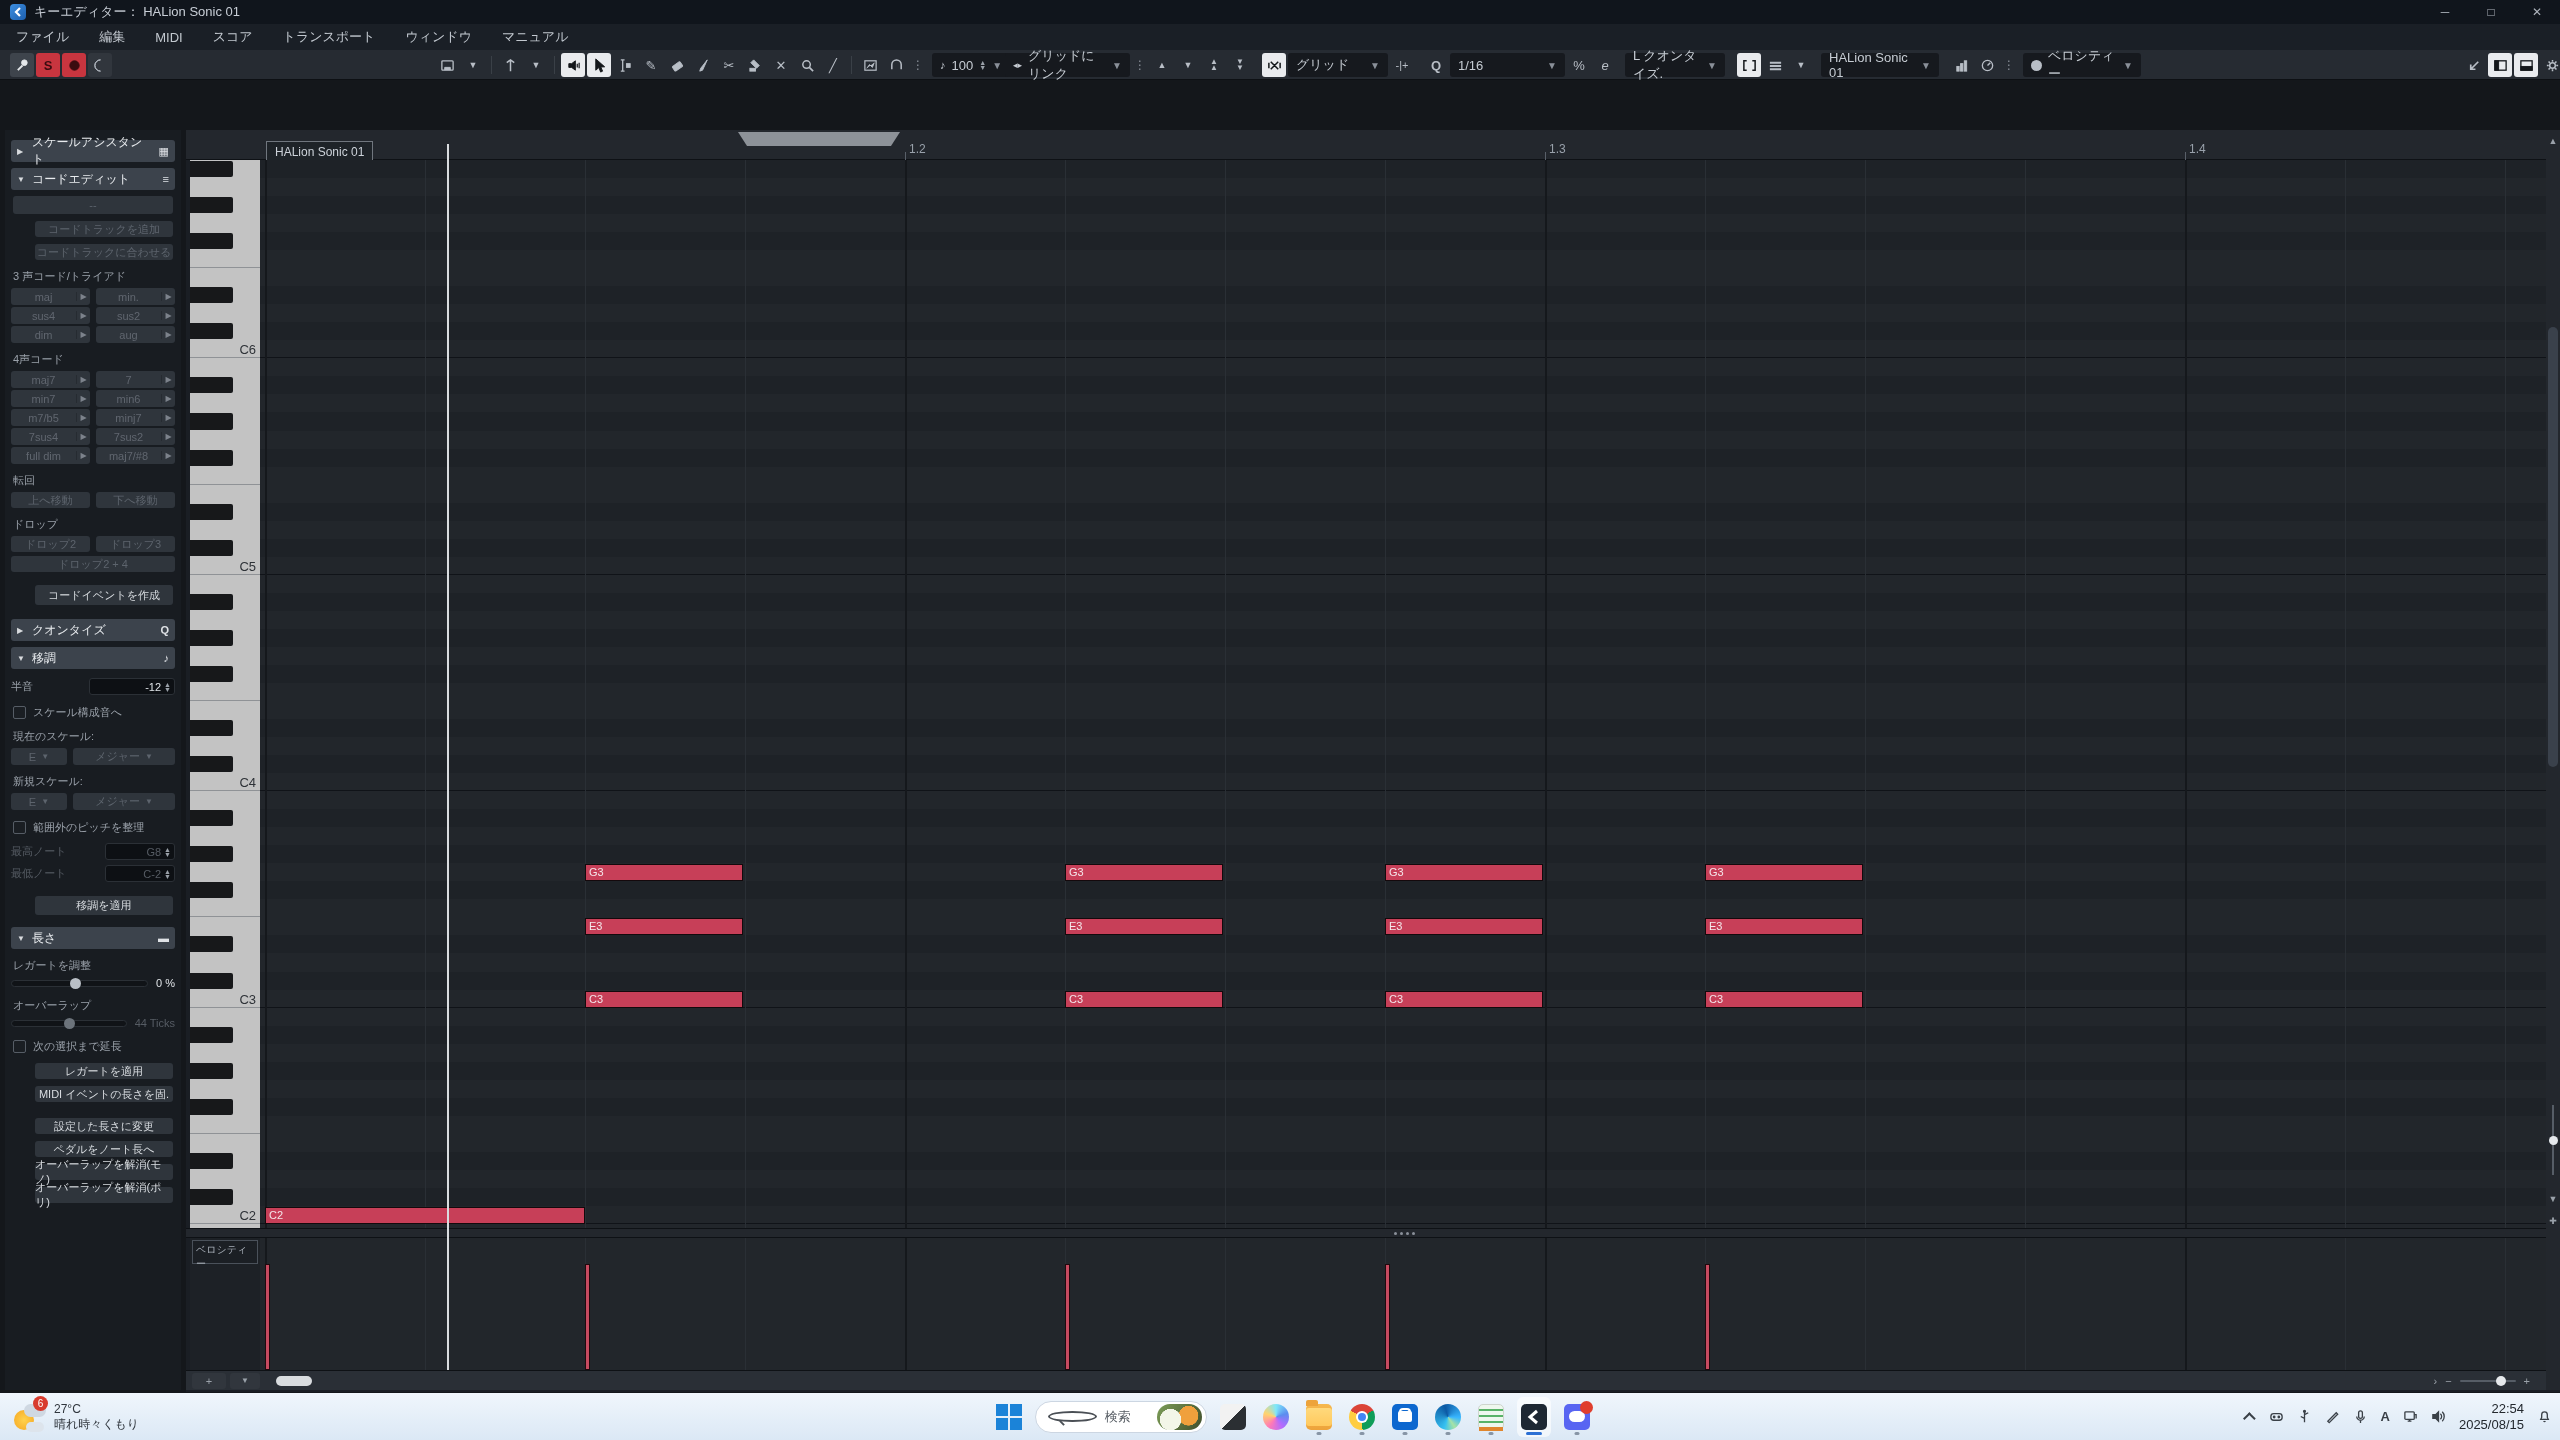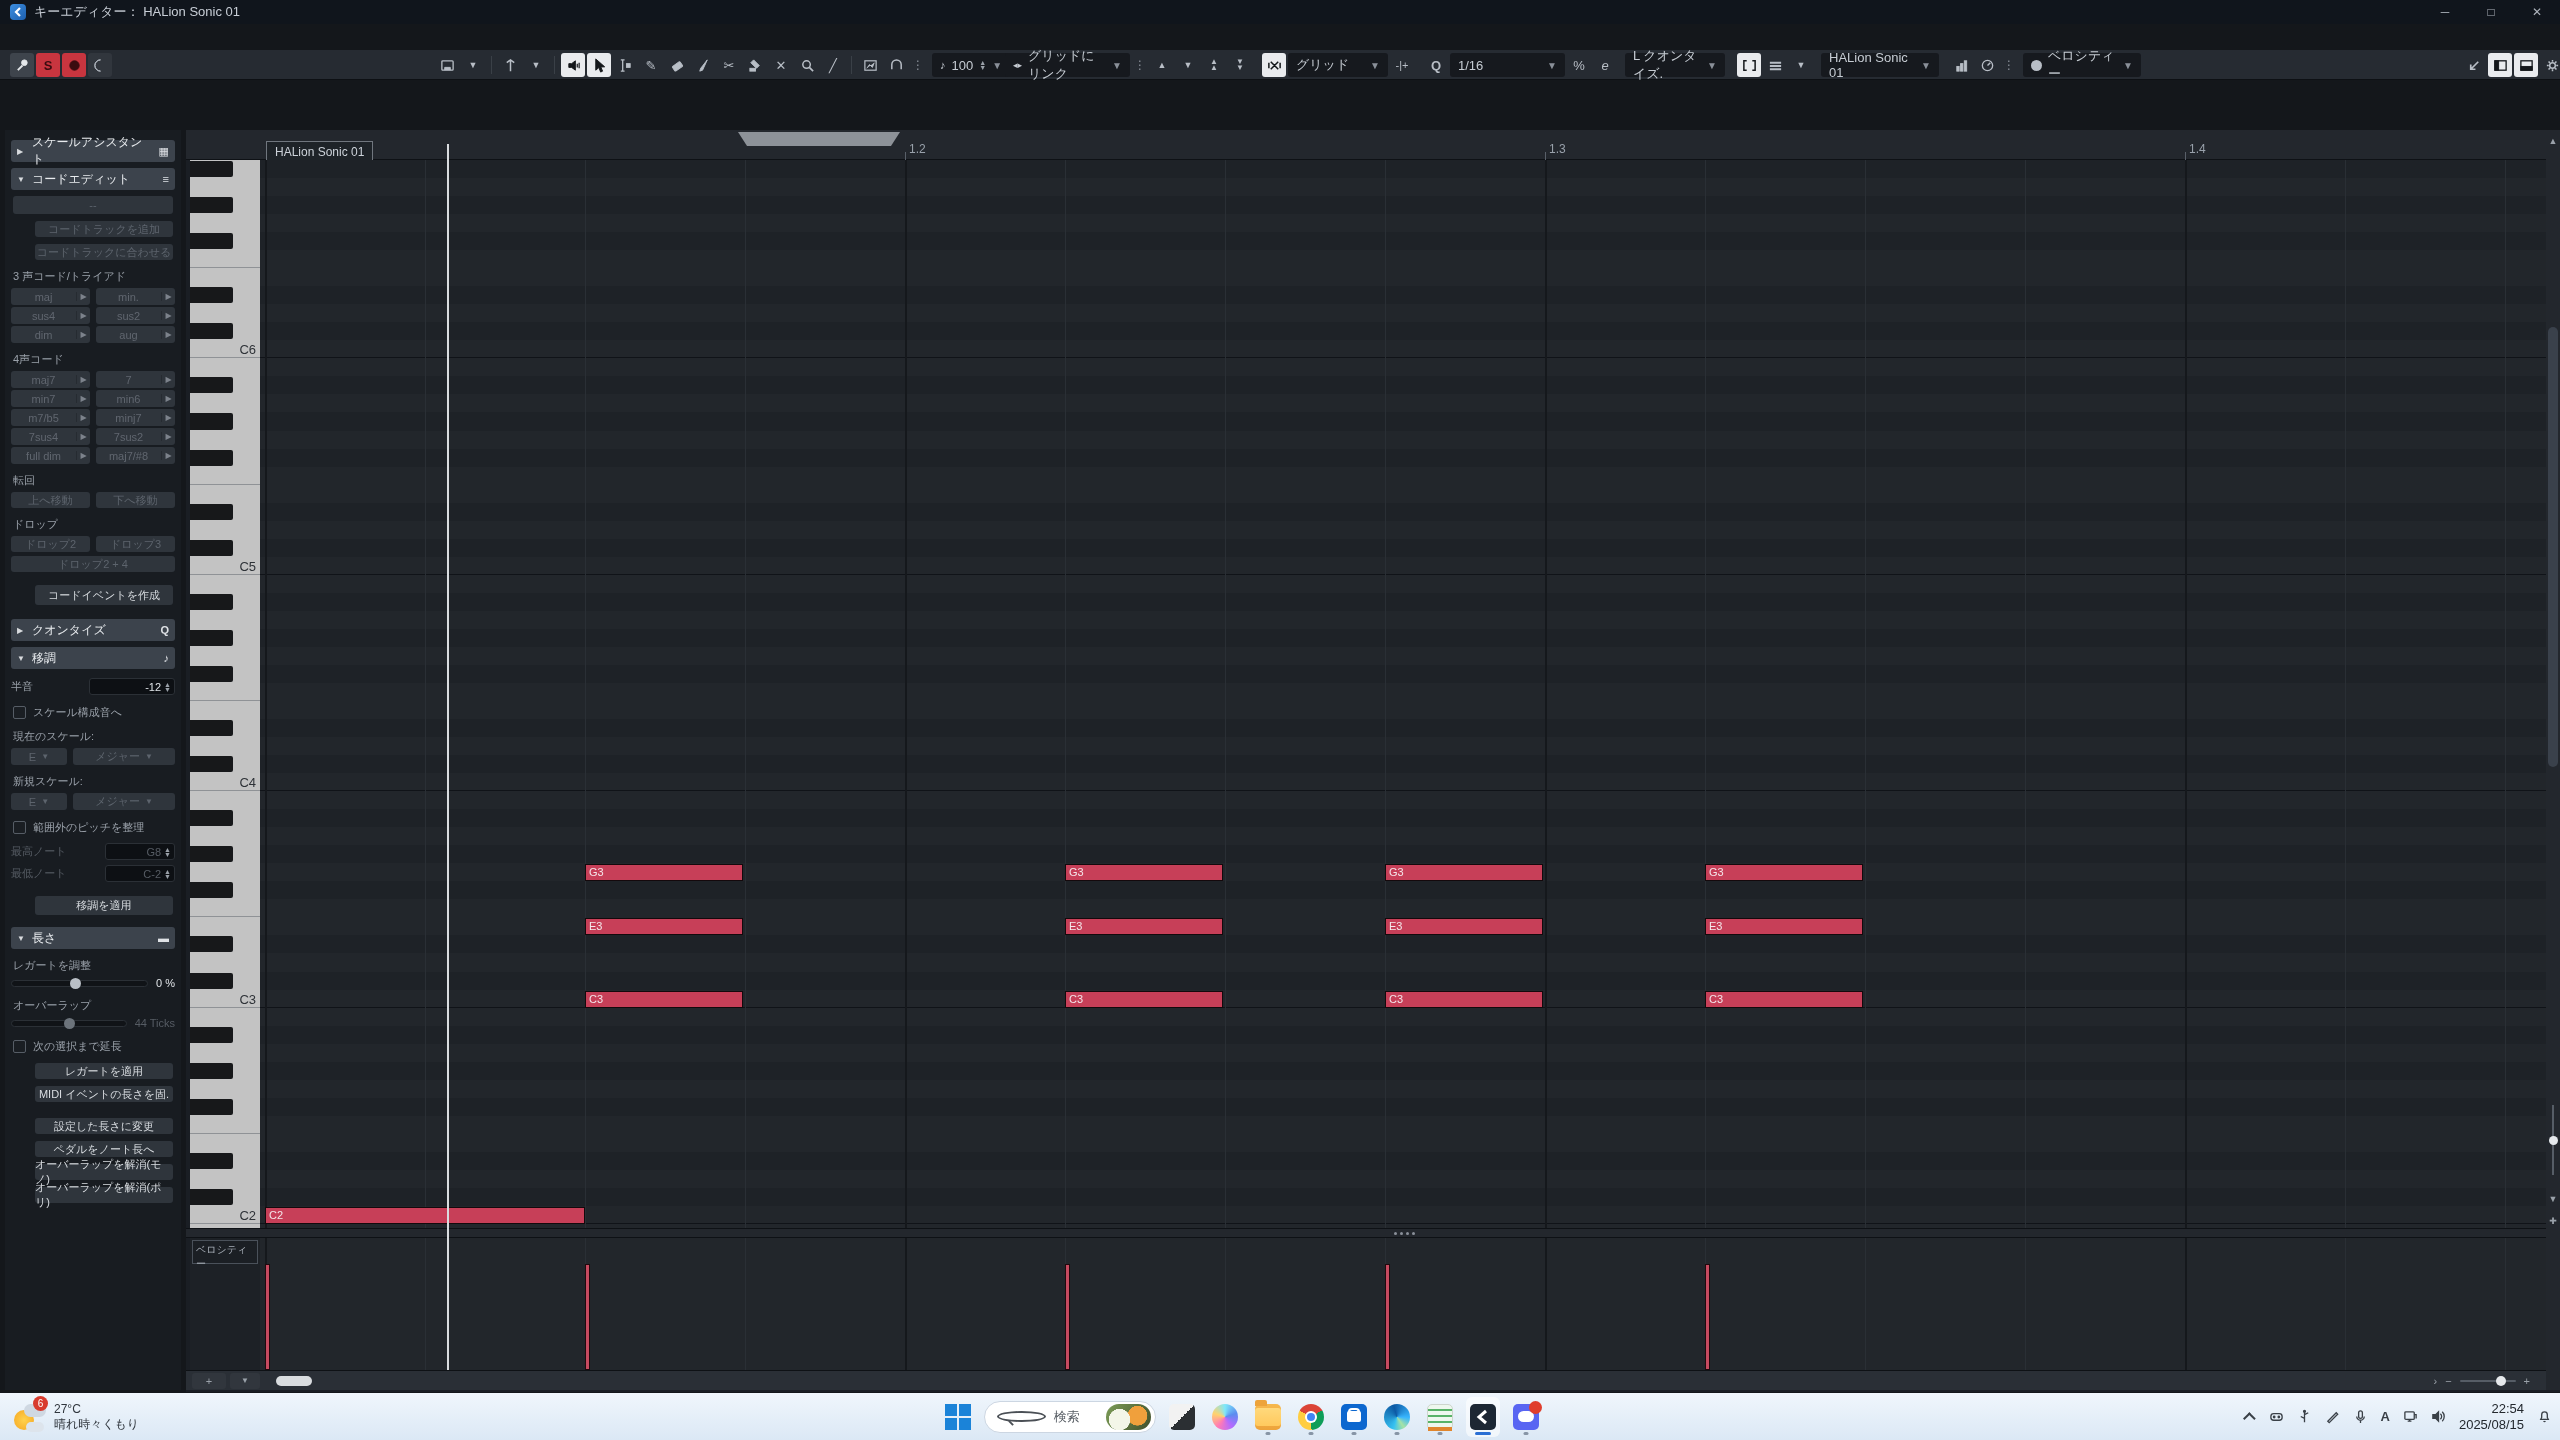--- a/index.html
+++ b/index.html
@@ -137,21 +137,21 @@
     background:linear-gradient(#f0f6fc,#dbe8f5); display:flex; align-items:center; }
   .weather { display:flex; align-items:center; gap:8px; margin-left:12px; }
   .wicon { position:relative; width:34px; height:34px; }
   .sun { position:absolute; left:2px; top:10px; width:20px; height:20px; border-radius:50%;
     background:radial-gradient(#ffd24d,#f5a623); }
   .cloud { position:absolute; right:0; top:4px; width:22px; height:13px; border-radius:8px; background:#cfd8e2; }
   .cloud2 { position:absolute; right:2px; bottom:2px; width:18px; height:10px; border-radius:7px; background:#dde4ec; }
   .wbadge { position:absolute; right:-2px; top:-4px; width:15px; height:15px; border-radius:50%;
     background:#d83b2e; color:#fff; font-size:10px; display:flex; align-items:center; justify-content:center; }
   .wtxt { display:flex; flex-direction:column; color:#30363d; font-size:12px; line-height:15px; }
-  .centerapps { position:absolute; left:941px; top:0; height:47px; display:flex; align-items:center; gap:9px; }
+  .centerapps { position:absolute; left:992px; top:0; height:47px; display:flex; align-items:center; gap:9px; }
   .startlogo { width:26px; height:26px; display:grid; grid-template-columns:12px 12px; grid-gap:2px; padding:0; }
   .startlogo i { width:12px; height:12px; background:#1b83d8; }
   .searchpill { width:172px; height:32px; background:#fff; border:1px solid #ccd6e2; border-radius:16px;
     display:flex; align-items:center; gap:8px; padding:0 4px 0 12px; }
   .mag { width:11px; height:11px; border:2px solid #4a4f55; border-radius:50%; position:relative; }
   .mag::after { content:""; position:absolute; left:9px; top:9px; width:6px; height:2px; background:#4a4f55; transform:rotate(45deg); }
   .searchpill span { color:#555b62; font-size:13px; flex:1; }
   .spimg { width:26px; height:26px; border-radius:13px;
     background:radial-gradient(circle at 30% 60%,#f3f6e8 0 30%,transparent 31%),
                radial-gradient(circle at 70% 45%,#f0a03c 0 28%,transparent 29%),
@@ -207,20 +207,29 @@
         </svg>
     </div>
     <span>キーエディター：  HALion Sonic 01</span>
     <div class="winctl">
       <div class="wbtn">─</div>
       <div class="wbtn">□</div>
       <div class="wbtn">✕</div>
     </div>
   </div>
 
+  <div class="menubar" id="menubar">
+      <span>ファイル</span>
+      <span>編集</span>
+      <span>MIDI</span>
+      <span>スコア</span>
+      <span>トランスポート</span>
+      <span>ウィンドウ</span>
+      <span>マニュアル</span>
+    </div>
 
   <div class="toolbar">
     <div class="tb" style="left:10px">
       <div class="tbtn grey">
         <svg viewBox="0 0 16 16">
             <circle cx="10" cy="5" r="3"></circle>
             <path d="M8 8 L3 13" stroke-width="2"></path>
           </svg>
         </div>
       <div class="tbtn red" style="font-weight:bold;color:#3a0c10">S</div>

